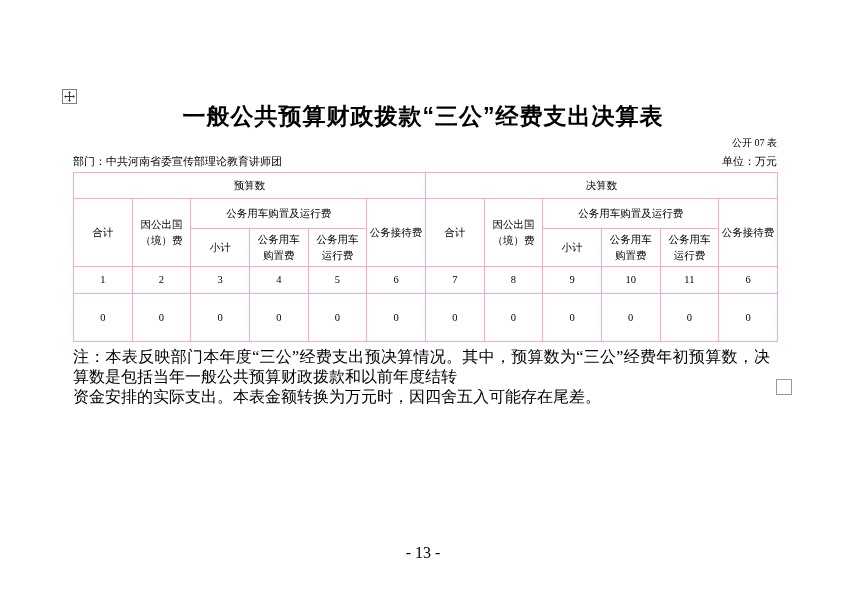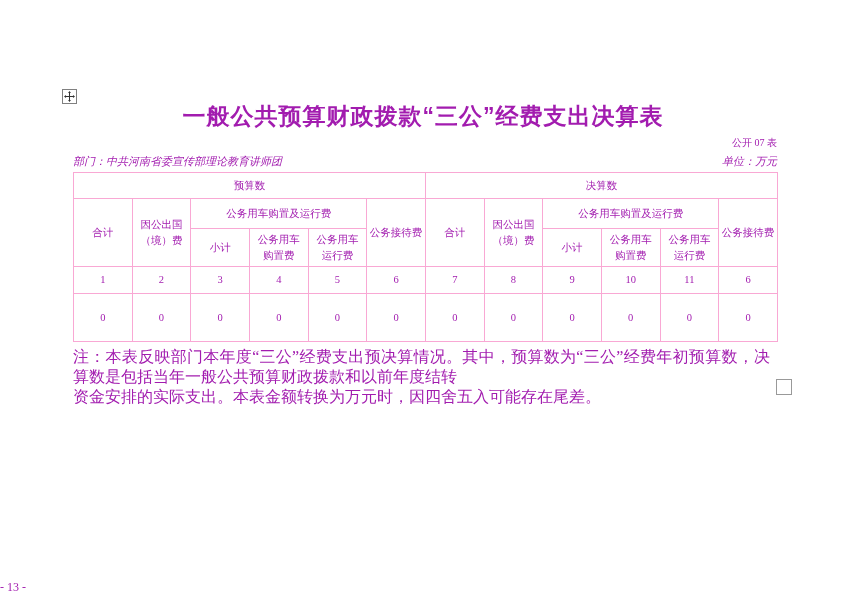--- a/index.html
+++ b/index.html
@@ -1,37 +1,37 @@
 <!DOCTYPE html>
 <html><head>
 <meta charset="utf-8">
 <style>
   html,body { margin:0; padding:0; background:#fff; }
   .page {
     position:relative; width:846px; height:599px; background:#ffffff;
-    font-family:"Liberation Serif","DejaVu Serif",serif; color:#a21caf;
+    font-family:"Liberation Serif","DejaVu Serif",serif; color:#000000;
     overflow:hidden;
   }
   .move-handle {
     position:absolute; left:62px; top:89px; width:15px; height:15px;
     border:1px solid #808080; background:#fff; box-sizing:border-box;
     display:flex; align-items:center; justify-content:center;
   }
   .doc-title {
     position:absolute; left:0; top:101px; width:100%; text-align:center;
     font-size:23px; font-weight:bold; letter-spacing:1px;
     font-family:"Liberation Sans","DejaVu Sans",sans-serif;
   }
   .form-code {
     position:absolute; left:73px; top:136px; width:704px; text-align:right;
     font-size:10px;
   }
   .meta-row {
     position:absolute; left:73px; top:154px; width:704px; font-size:11px;
-    display:flex; justify-content:space-between;font-style:italic;
+    display:flex; justify-content:space-between;
   }
   .main-table {
     position:absolute; left:73px; top:172px; width:705px;
     border-collapse:collapse; table-layout:fixed; font-size:10.5px;
     border:1.5px solid #000;
   }
   .main-table td {
     border:1px solid #f9a8d4; text-align:center; vertical-align:middle;
     padding:0 1px; white-space:pre-line; line-height:1.45;
     overflow:hidden;
@@ -44,22 +44,22 @@
   .note {
     position:absolute; left:73px; top:347px; width:697px;
     font-size:16px; line-height:20px; white-space:pre-line;
     text-align:justify;
   }
   .anchor-square {
     position:absolute; left:776px; top:379px; width:16px; height:16px;
     border:1px solid #999; box-sizing:border-box; background:#fff;
   }
   .page-number {
-    position:absolute; left:0; top:580px; width:100%; 
-    font-size:12px;
+    position:absolute; left:0; top:544px; width:100%; text-align:center;
+    font-size:16px;
   }
 </style>
 </head>
 <body>
 
 <div class="page">
 
   <div class="move-handle">
     <span>
       <svg width="11" height="11" viewBox="0 0 14 14">

